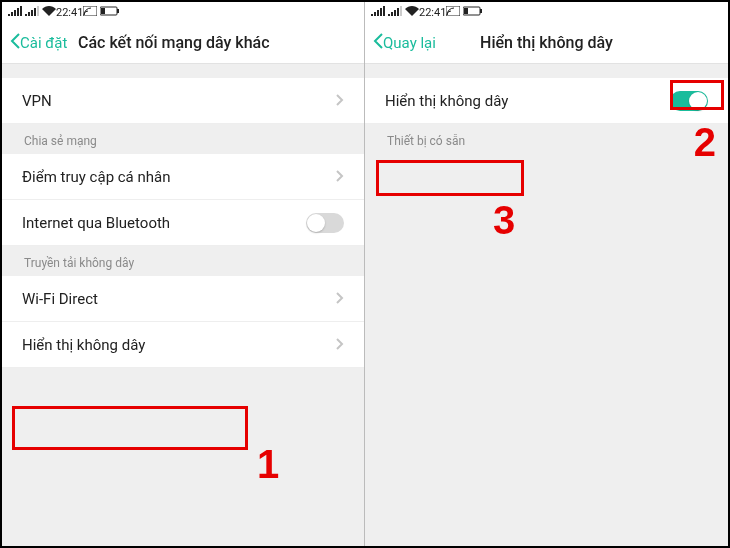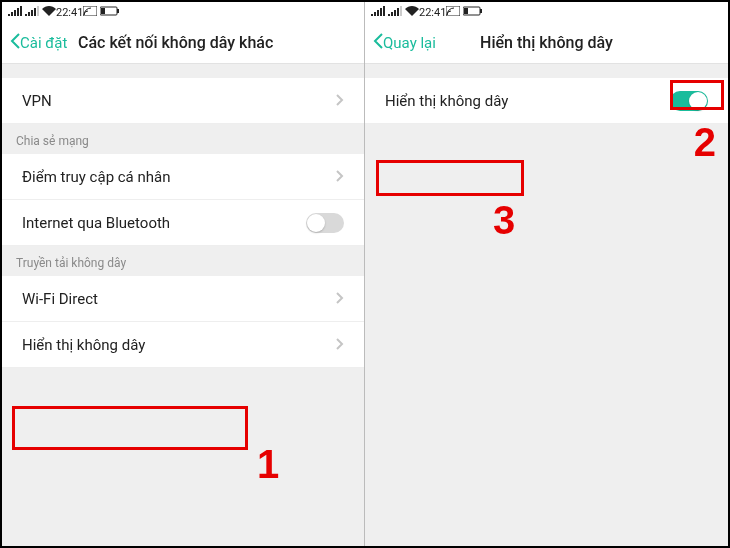--- a/index.html
+++ b/index.html
@@ -61,21 +61,21 @@
   font-weight: 500;
 }
 .navtitle.leftish { text-align: left; padding-left: 70px; }
 
 
 .list { display: flex; flex-direction: column; }
 .spacer { height: 14px; }
 .section-header {
   font-size: 12px;
   color: #8a8a8a;
-  padding: 10px 14px 6px;
+  padding: 10px 22px 6px;
 }
 .row {
   background: #fff;
   min-height: 46px;
   padding: 12px 20px;
   display: flex;
   align-items: center;
   justify-content: space-between;
   border-bottom: 1px solid #eee;
   font-size: 15px;
@@ -163,21 +163,21 @@
 
     <div class="navhead">
       <div class="backbtn">
         <span>
           <svg width="10" height="16" viewBox="0 0 10 16">
               <path d="M9 1L2 8l7 7" fill="none" stroke="#1abc9c" stroke-width="2"></path>
             </svg>
         </span>
         <span>Cài đặt</span>
       </div>
-      <div class="navtitle leftish">Các kết nối không dây khác</div>
+      <div class="navtitle leftish">Các kết nối mạng dây khác</div>
     </div>
 
     <div class="list">
       <div class="spacer"></div>
 
       <div class="row">
         <span>VPN</span>
         <span class="chev">
           <svg width="8" height="12" viewBox="0 0 8 12">
               <path d="M1 1l5 5-5 5" fill="none" stroke="#c5c5c5" stroke-width="2"></path>
@@ -283,20 +283,21 @@
     <div class="list">
       <div class="spacer"></div>
 
       <div class="row">
         <span>Hiển thị không dây</span>
         <div class="toggle on">
           <div class="knob"></div>
         </div>
       </div>
 
+      <div class="section-header">Thiết bị có sẵn</div>
 
     </div>
 
     <div class="anno-box" style="right:4px; top:78px; width:54px; height:30px;"></div>
     <div class="anno-num" style="right:12px; top:118px;">2</div>
 
     <div class="anno-box" style="left:11px; top:158px; width:148px; height:36px;"></div>
     <div class="anno-num" style="left:128px; top:196px;">3</div>
   </div>
 

